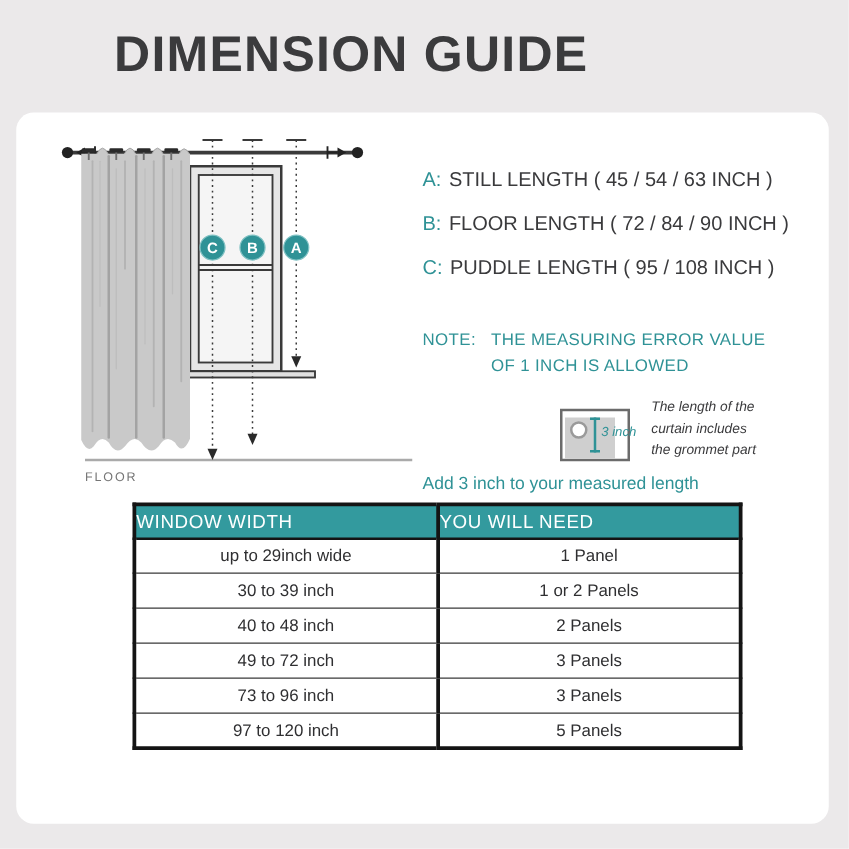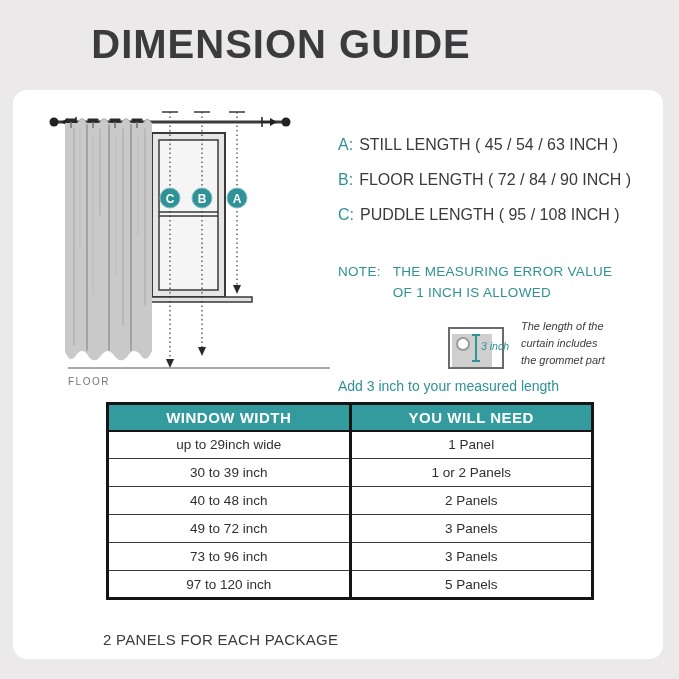--- a/index.html
+++ b/index.html
@@ -50,22 +50,22 @@
   .add-text{margin-top:9px;font-size:14px;color:var(--accent);white-space:nowrap;}
 
   table.panels{
     position:absolute;left:93px;top:312px;width:488px;
     border-collapse:collapse;
     border:3px solid var(--table-border);
     table-layout:fixed;
   }
   table.panels th{
     background:var(--header-bg);color:#fff;
-    font-size:15px;font-weight:bold;letter-spacing:.5px;
-    height:27px;text-align:center;
+    font-size:15px;font-weight:normal;letter-spacing:.5px;
+    height:27px;text-align:left;
     border-bottom:2px solid var(--table-border);
     margin-top:28px;
   }
   table.panels td{
     height:28px;text-align:center;font-size:13.5px;color:#2F2F31;
     border-top:1.5px solid #3A3A3A;
   }
   table.panels th + th, table.panels td + td{border-left:3px solid var(--table-border);}
 
   .package-note{
@@ -238,14 +238,13 @@
         <td>73 to 96 inch</td>
         <td>3 Panels</td>
       </tr>
       <tr>
         <td>97 to 120 inch</td>
         <td>5 Panels</td>
       </tr>
     </tbody>
   </table>
 
-  <div class="package-note">2 PANELS FOR EACH PACKAGE</div>
 </div>
 
 </body></html>

